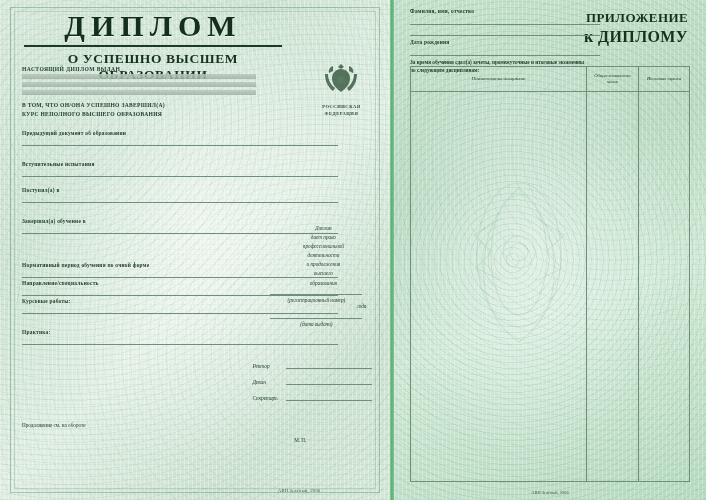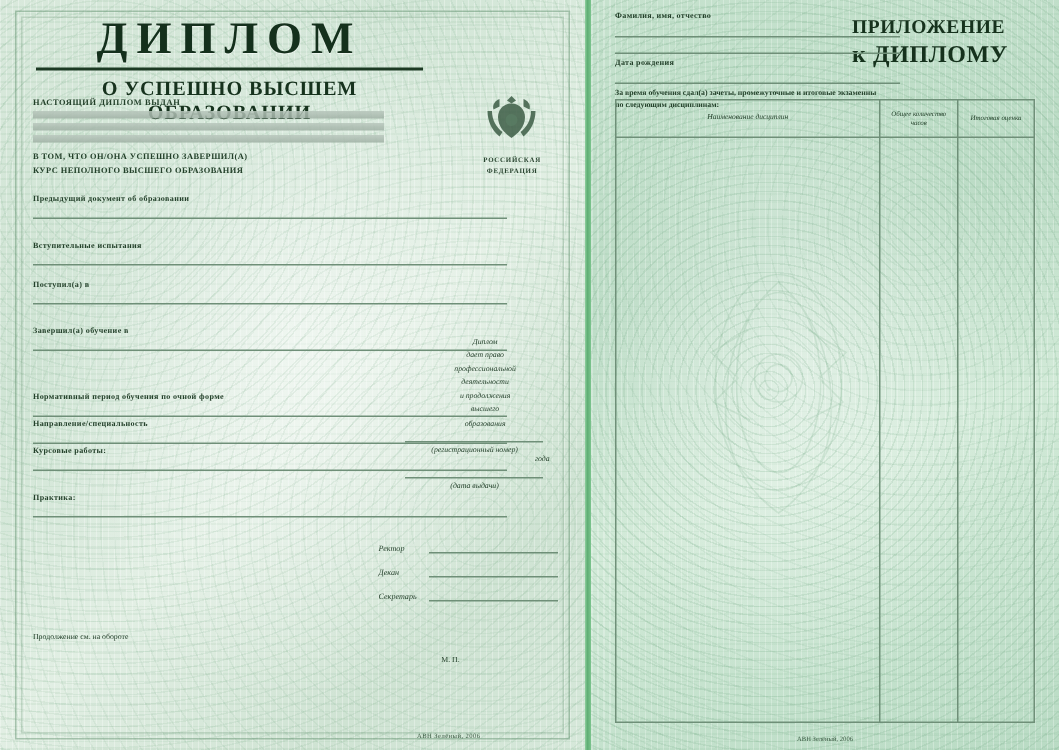--- a/index.html
+++ b/index.html
@@ -267,21 +267,21 @@
     height: 190px;
     opacity: 0.22;
     pointer-events: none;
   }
 
   .supp-title {
     position: absolute;
     right: 18px;
     top: 10px;
     width: 120px;
-    text-align: left;
+    text-align: right;
     font-family: "Liberation Serif", serif;
     color: #16321d;
   }
   .supp-title .l1 { font-size: 13px; font-weight: bold; letter-spacing: 0.4px; }
   .supp-title .l2 { font-size: 16px; font-weight: bold; letter-spacing: 0.4px; margin-top: 2px; }
 
   .supp-left {
     position: absolute;
     left: 16px;
     top: 8px;

